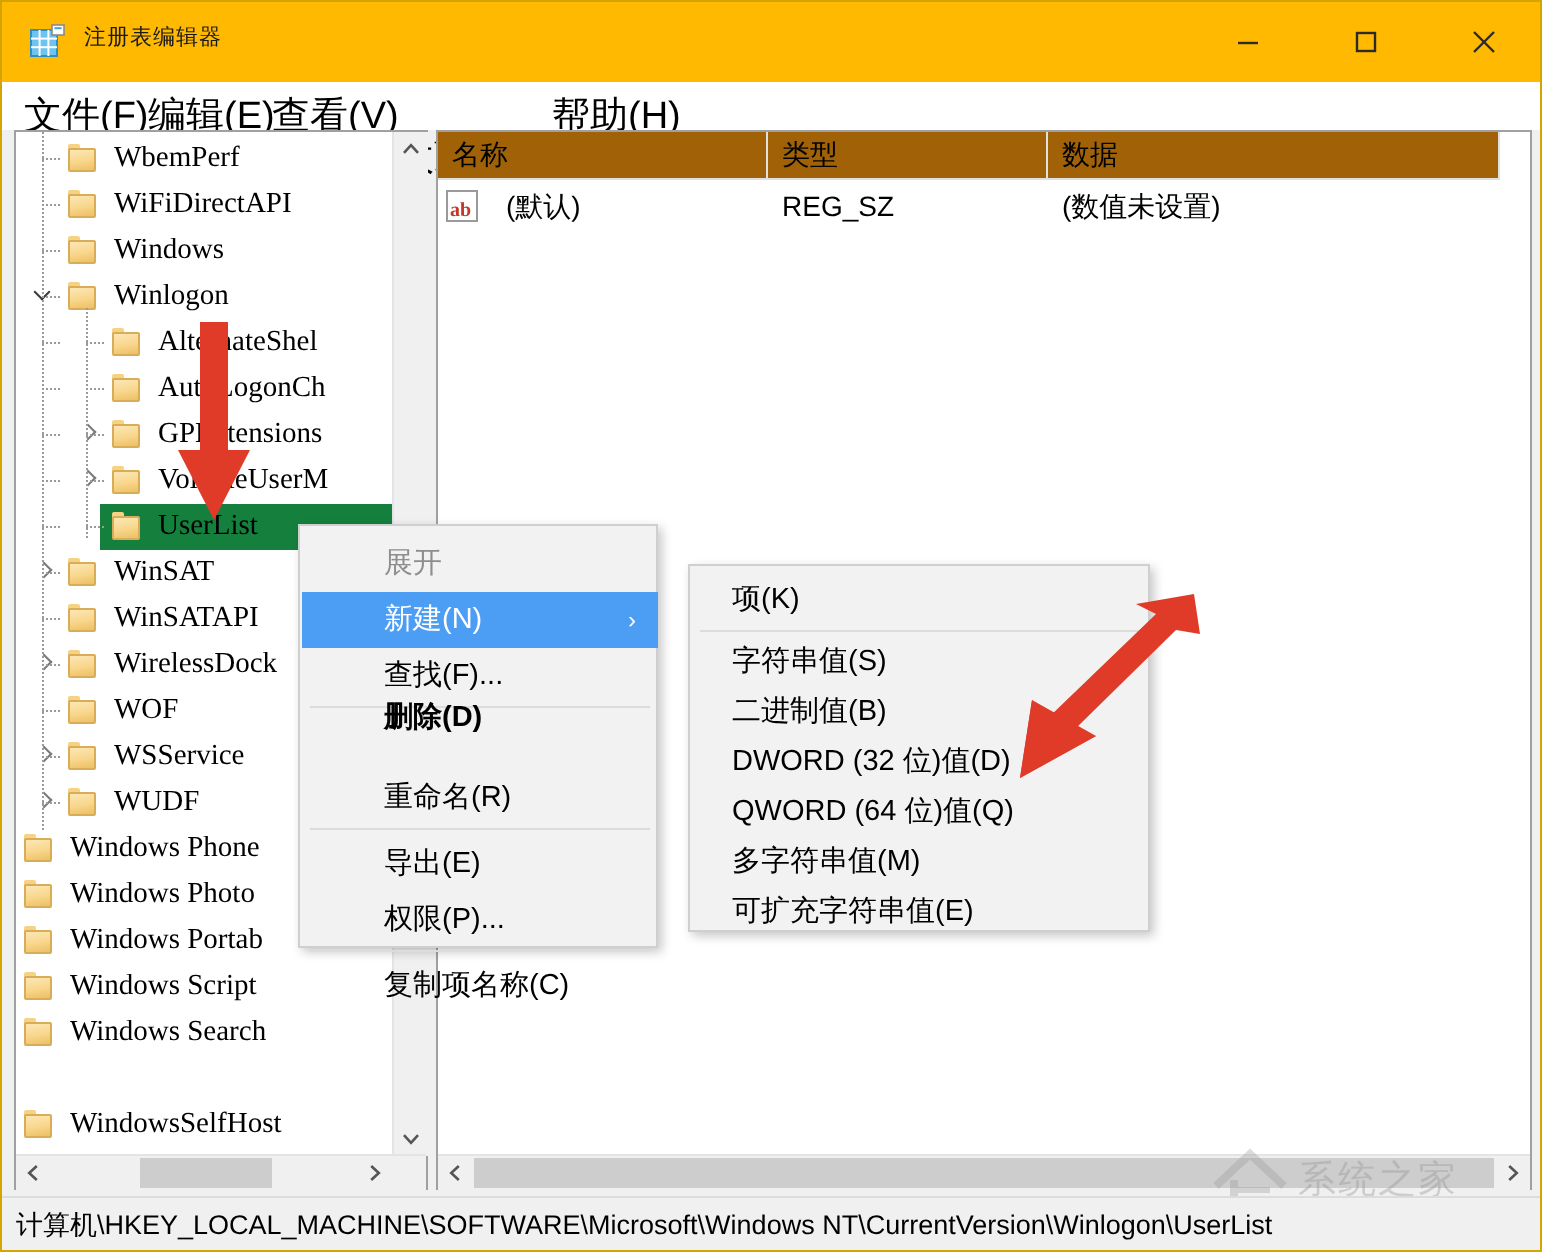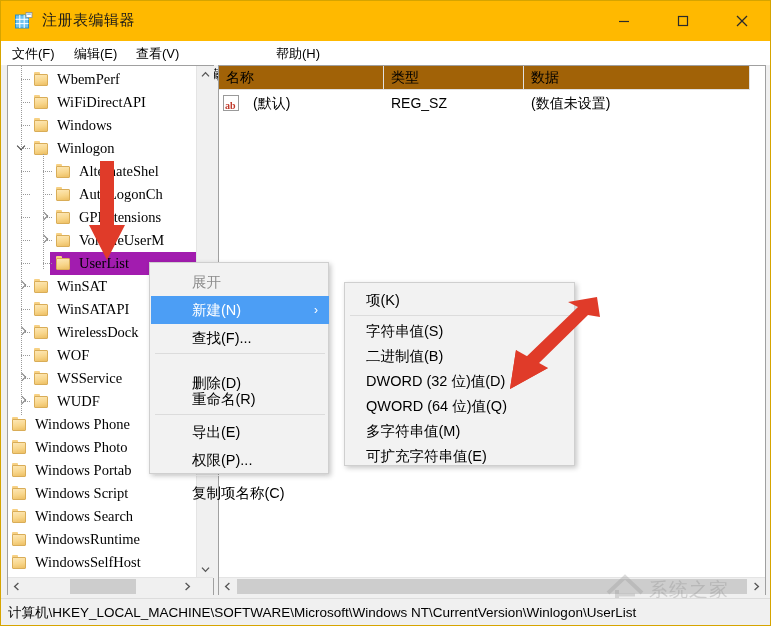--- a/index.html
+++ b/index.html
@@ -8,42 +8,42 @@
     font-family:"Liberation Sans","DejaVu Sans",sans-serif;
     background:#ffffff;
     -webkit-font-smoothing:antialiased;
   }
   #app{position:relative;width:771px;height:626px;background:#f0f0f0;
        border:1px solid #d6a400;box-sizing:border-box;overflow:hidden;}
 
   
   .titlebar{position:absolute;left:0;top:0;width:769px;height:40px;background:#ffb900;}
   .title-ico{position:absolute;left:13px;top:10px;width:20px;height:20px;}
-  .title-text{position:absolute;left:41px;top:10px;font-size:15px;color:#1a1a1a;
+  .title-text{position:absolute;left:41px;top:10px;font-size:11px;color:#1a1a1a;
               letter-spacing:.5px;white-space:nowrap;}
   .wbtn{position:absolute;top:0;width:46px;height:40px;cursor:default;}
   .wbtn svg{position:absolute;left:50%;top:50%;transform:translate(-50%,-50%);}
   #btn-min{left:600px;} #btn-max{left:659px;} #btn-close{left:718px;}
 
   
   .menubar{position:absolute;left:0;top:40px;width:769px;height:24px;background:#ffffff;}
-  .menu-item{position:absolute;top:3px;font-size:13px;color:#000;white-space:nowrap;
+  .menu-item{position:absolute;top:3px;font-size:19px;color:#000;white-space:nowrap;
              padding:1px 3px;cursor:default;}
 
   
   .pane{position:absolute;background:#fff;border:1px solid #a0a0a0;box-sizing:border-box;}
   #left-pane{left:6px;top:64px;width:207px;height:530px;}
   #right-pane{left:217px;top:64px;width:548px;height:530px;}
 
   
   #tree{position:absolute;left:0;top:0;width:190px;height:512px;overflow:hidden;}
   .node{position:absolute;height:23px;line-height:23px;white-space:nowrap;font-size:14.5px;
         color:#000;cursor:default;}
   .node .lbl{position:absolute;left:29px;top:0;font-family:Liberation Serif, serif;}
-  .node.sel{background:#a21caf;}
+  .node.sel{background:#15803d;}
   .folder{position:absolute;left:6px;top:4px;width:15px;height:14px;}
   .folder .ftab{position:absolute;left:0;top:0;width:6px;height:3px;background:#f7d184;
                 border-radius:1px 1px 0 0;}
   .folder .fbody{position:absolute;left:0;top:2px;width:14px;height:12px;
         background:linear-gradient(170deg,#fde7b5 0%,#f8d68b 55%,#edbf63 100%);
         border:1px solid #d9ad58;box-sizing:border-box;border-radius:1px;}
   .chev{position:absolute;width:14px;height:23px;cursor:default;}
   .chev::before{content:"";position:absolute;left:3px;top:7px;width:5px;height:5px;
         border-right:1.6px solid #7a7a7a;border-bottom:1.6px solid #7a7a7a;
         transform:rotate(-45deg);}
@@ -288,27 +288,20 @@
             <div class="fbody"></div>
           </div>
           <span class="lbl">Windows Script </span>
         </div>
         <div class="node" style="top: 439px; left: -2px; width: 192px;">
           <div class="folder">
             <div class="ftab"></div>
             <div class="fbody"></div>
           </div>
           <span class="lbl">Windows Search</span>
-        </div>
-        <div class="node" style="top: 462px; left: -2px; width: 192px;">
-          <div class="folder">
-            <div class="ftab"></div>
-            <div class="fbody"></div>
-          </div>
-          <span class="lbl">WindowsRuntime</span>
         </div>
         <div class="node" style="top: 485px; left: -2px; width: 192px;">
           <div class="folder">
             <div class="ftab"></div>
             <div class="fbody"></div>
           </div>
           <span class="lbl">WindowsSelfHost</span>
         </div>
         <div class="node" style="top: 508px; left: -2px; width: 192px;">
           <span class="lbl">WindowsStore</span>
@@ -395,21 +388,21 @@
     </div>
   </div>
 
   <div class="ctxmenu" id="ctx-main">
       <div class="sep" style="top: 90px;"></div>
       <div class="sep" style="top: 151px;"></div>
       <div class="sep" style="top: 212px;"></div>
       <div class="mi" style="top: 5px; color: rgb(142, 142, 142);"><span>展开</span></div>
       <div class="mi hl" style="top: 33px;"><span>新建(N)</span><span class="sub">›</span></div>
       <div class="mi" style="top: 61px;"><span>查找(F)...</span></div>
-      <div class="mi" style="top: 106px;"><span>删除(D)</span></div>
+      <div class="mi" style="top: 82px; font-weight: bold;"><span>删除(D)</span></div>
       <div class="mi" style="top: 122px;"><span>重命名(R)</span></div>
       <div class="mi" style="top: 155px;"><span>导出(E)</span></div>
       <div class="mi" style="top: 183px;"><span>权限(P)...</span></div>
       <div class="mi" style="top: 216px;"><span>复制项名称(C)</span></div>
     </div>
   <div class="ctxmenu" id="ctx-sub">
       <div class="ssep" style="top: 32px;"></div>
       <div class="si" style="top: 5px;">项(K)</div>
       <div class="si" style="top: 36px;">字符串值(S)</div>
       <div class="si" style="top: 61px;">二进制值(B)</div>

